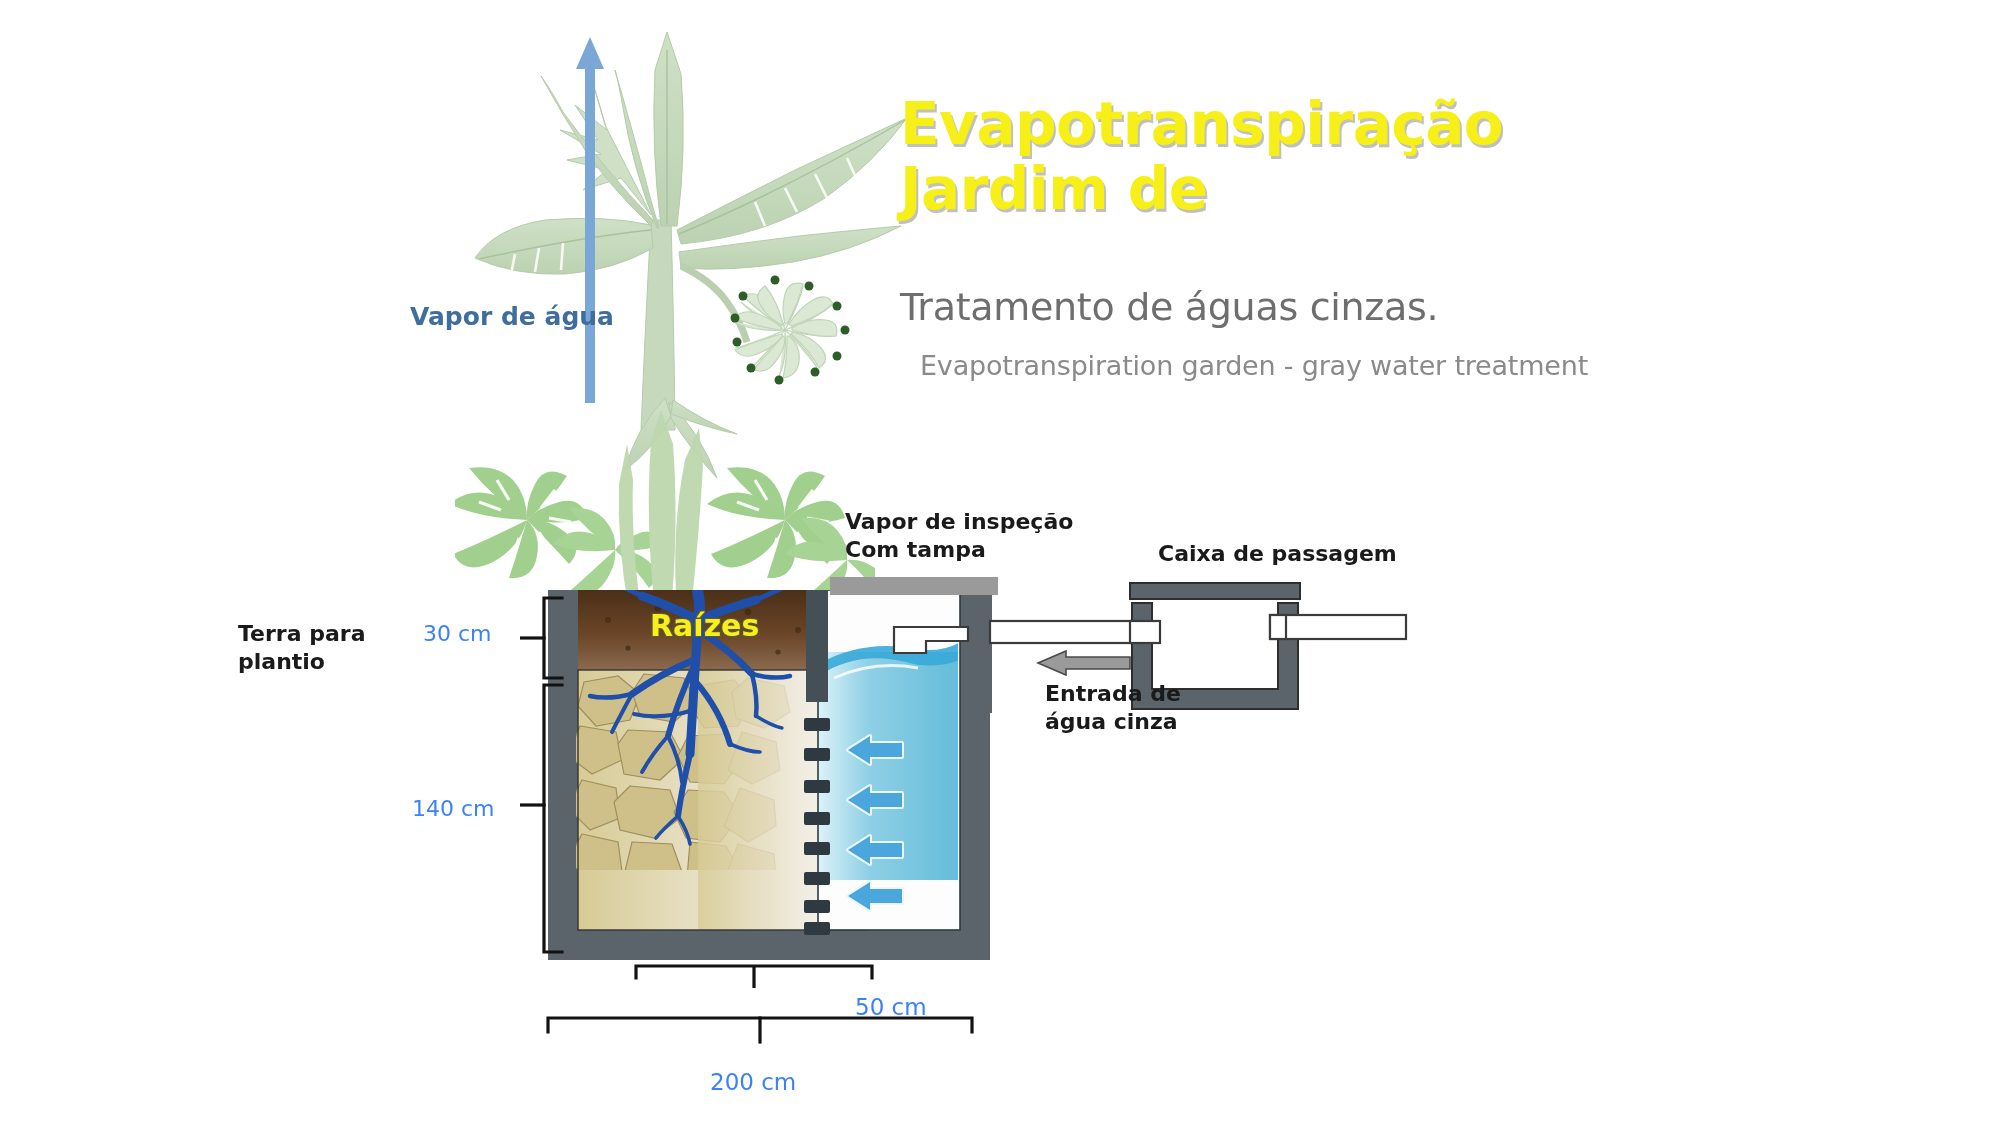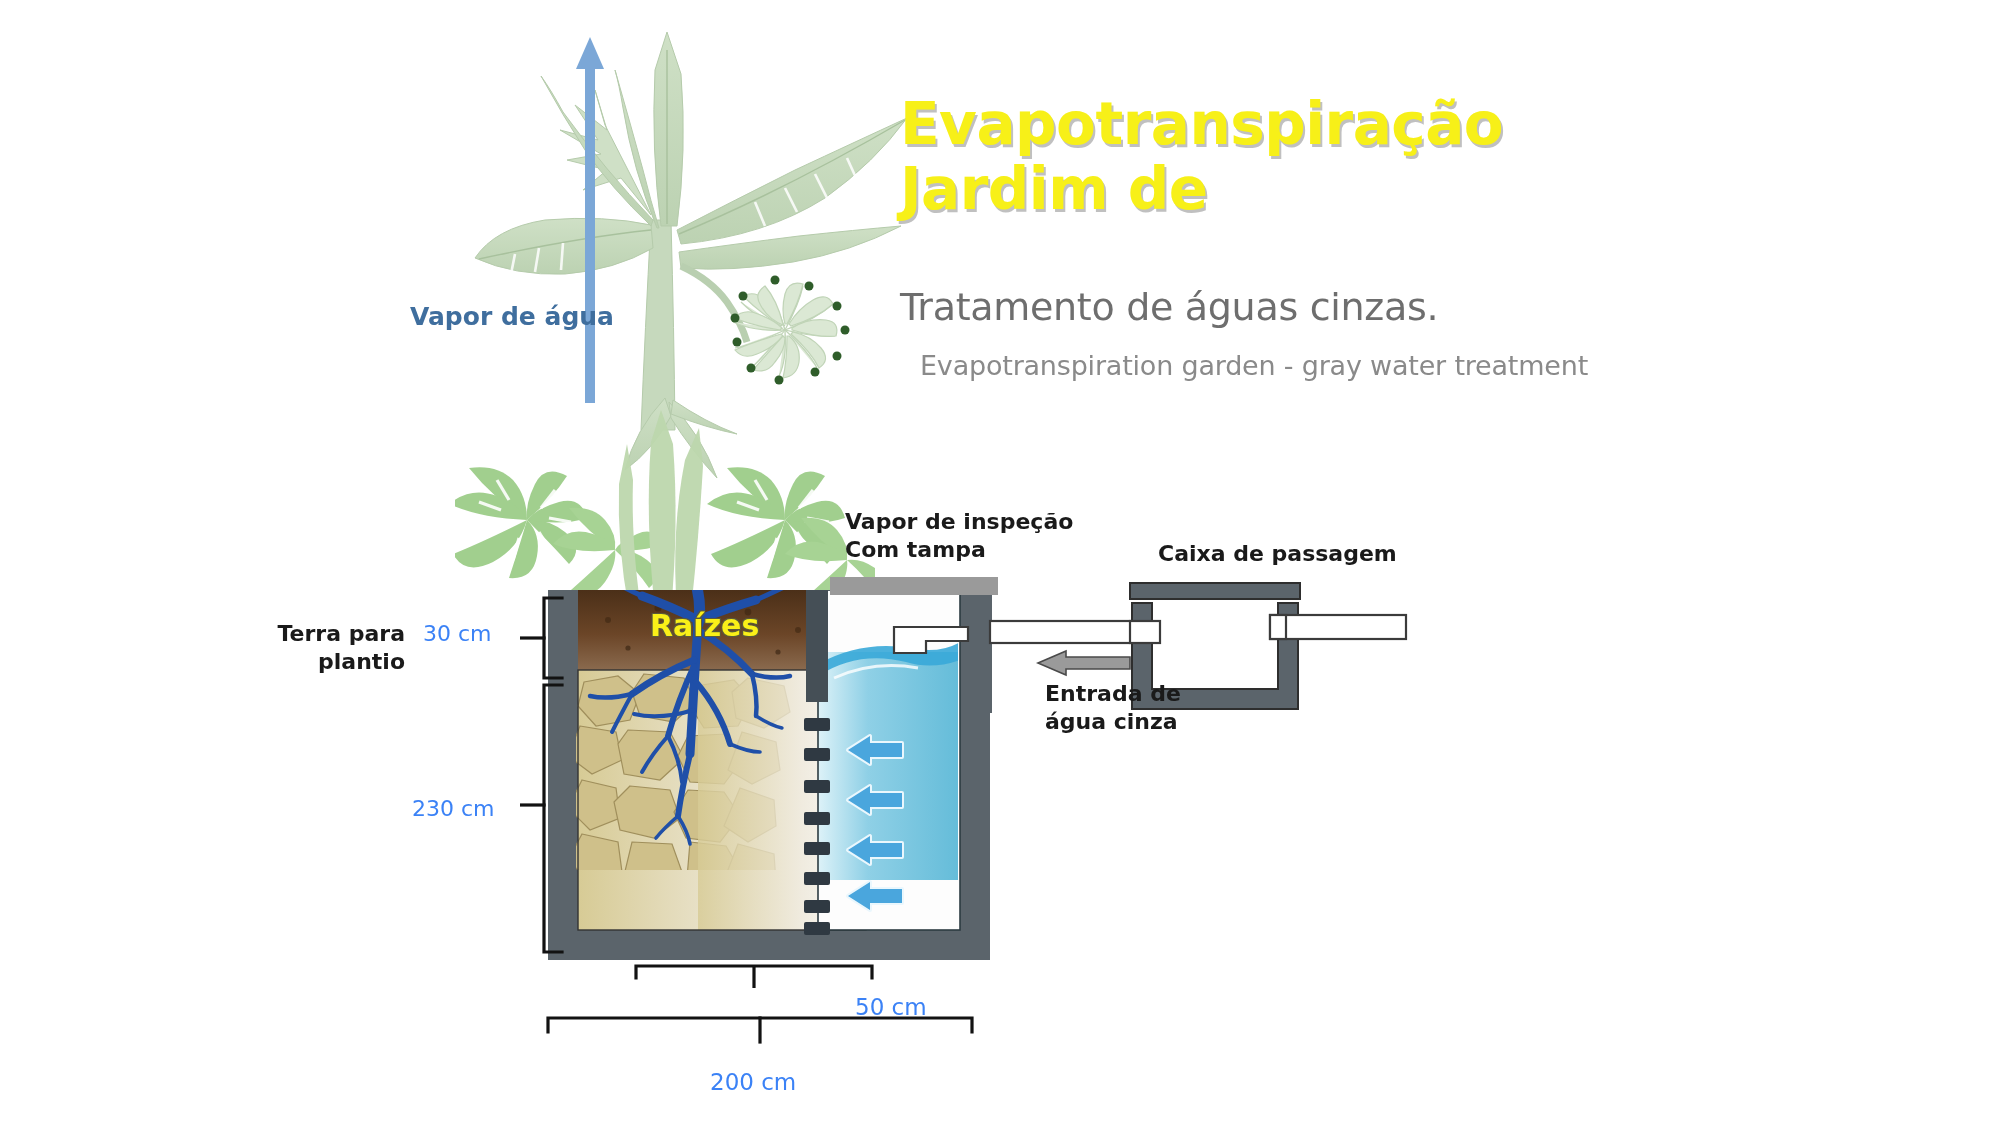--- a/index.html
+++ b/index.html
@@ -40,21 +40,21 @@
   #tank{left:548px;top:590px;width:442px;height:370px;}
 
   
   .lbl-bold{
     font-weight:bold;color:#1a1a1a;font-family:"DejaVu Sans",sans-serif;
     font-size:22px;line-height:1.28;
   }
   .lbl-plain{
     color:#3b82f6;font-family:"DejaVu Sans",sans-serif;font-size:22px;line-height:1.28;
   }
-  #lbl-terra{left:210px;top:620px;text-align:right;width:195px;}
+  #lbl-terra{left:238px;top:620px;width:195px;}
   #lbl-terra-val{left:423px;top:620px;}
   #lbl-entulho{left:222px;top:788px;width:200px;}
   #lbl-140{left:412px;top:795px;}
   #lbl-caixa-insp{left:845px;top:508px;}
   #lbl-caixa-pass{left:1158px;top:540px;}
   #lbl-entrada{left:1045px;top:680px;}
   #lbl-50{left:855px;top:993px;font-size:23px;}
   #lbl-200{left:710px;top:1068px;font-size:23px;}
   #raizes{
     left:650px;top:608px;font-size:30px;font-weight:bold;color:#FAF018;
@@ -433,21 +433,21 @@
     </g>
 
     <g stroke="#121212" stroke-width="3.2" fill="none">
       <path d="M350 386 L350 408" transform="translate(-116,0)"></path>
     </g>
   </svg>
 
   <div class="abs lbl-bold" id="lbl-terra">Terra para plantio</div>
   <div class="abs lbl-plain" id="lbl-terra-val">30 cm</div>
 
-  <div class="abs lbl-plain" id="lbl-140">230 cm</div>
+  <div class="abs lbl-plain" id="lbl-140">140 cm</div>
 
   <div class="abs lbl-bold" id="lbl-caixa-insp">
     <div>Vapor de inspeção</div>
     <div>Com tampa</div>
   </div>
 
   <div class="abs lbl-bold" id="lbl-caixa-pass">Caixa de passagem</div>
 
   <div class="abs lbl-bold" id="lbl-entrada">
     <div>Entrada de</div>

